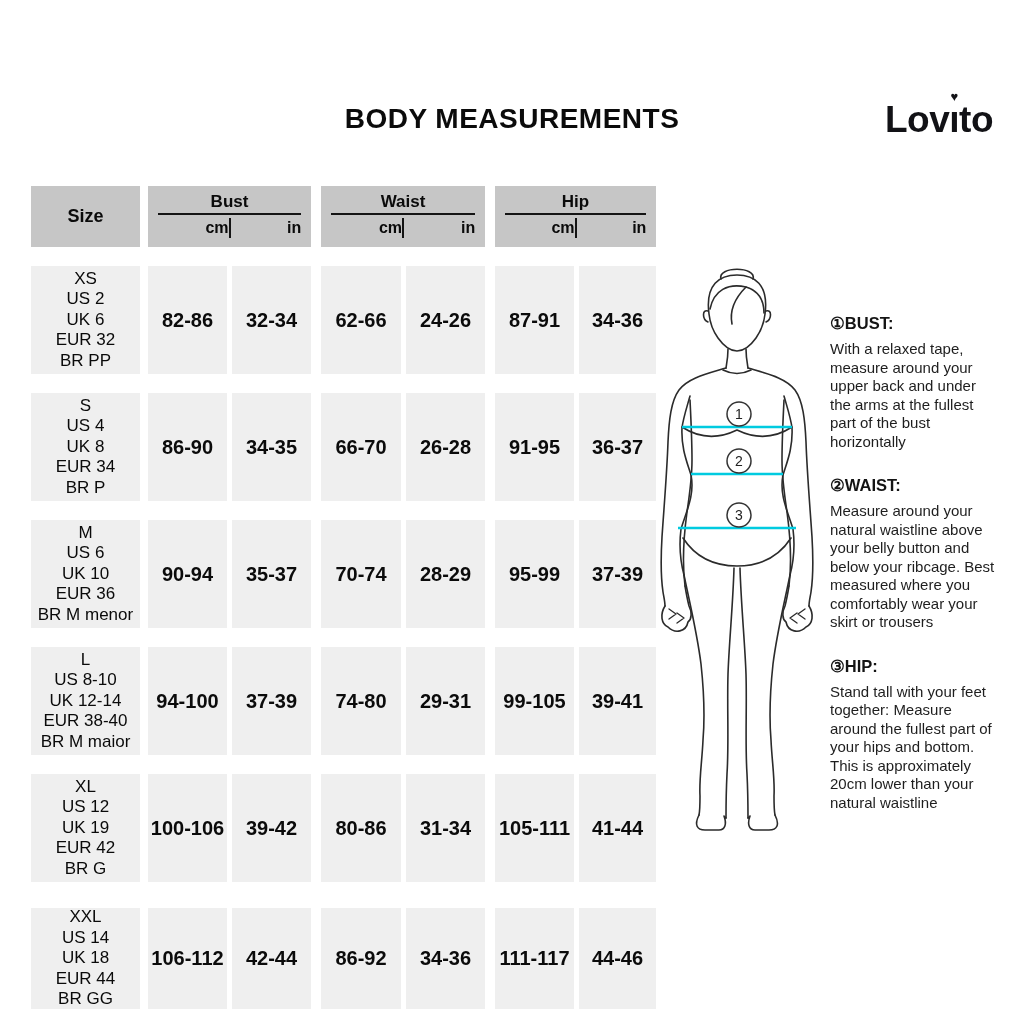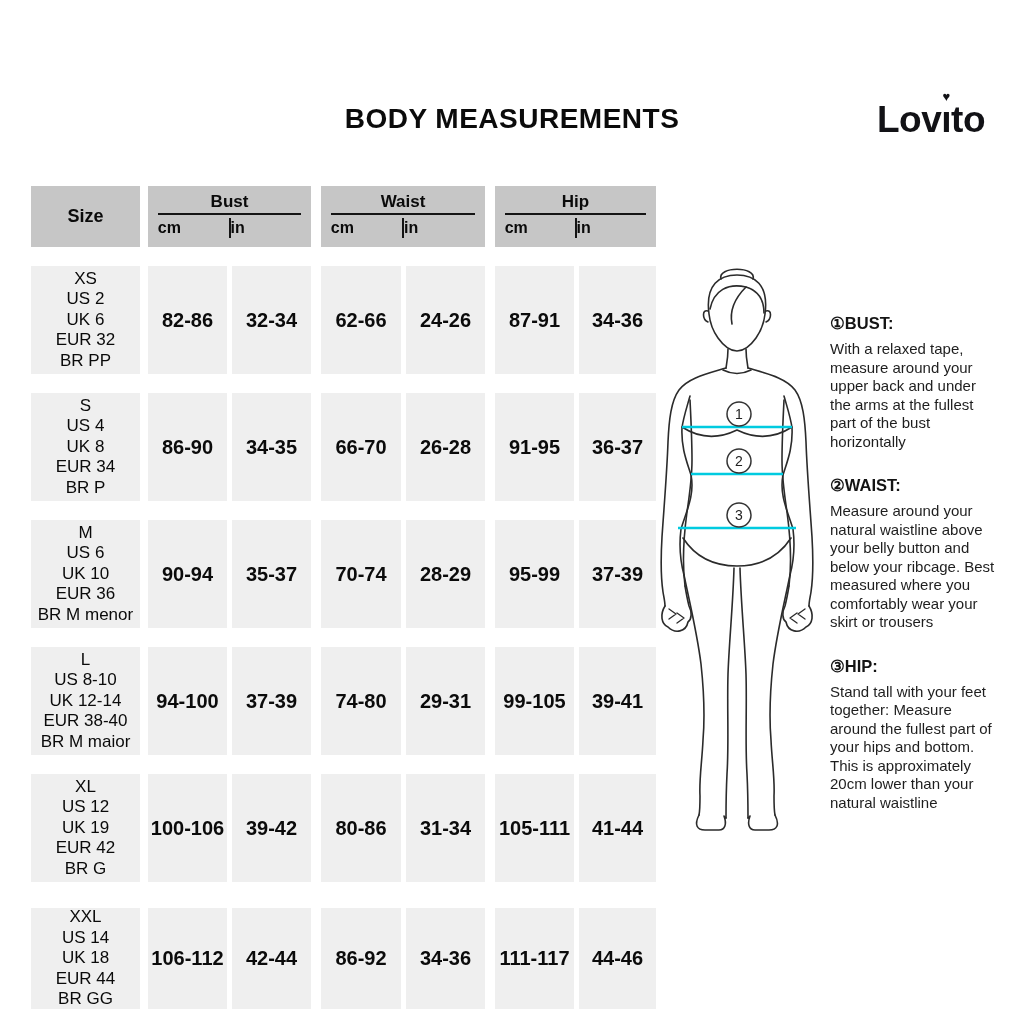--- a/index.html
+++ b/index.html
@@ -6,21 +6,21 @@
   .canvas{
     position:relative;width:1024px;height:1024px;background:#ffffff;
     font-family:"Liberation Sans", sans-serif;color:#0a0a0a;overflow:hidden;
   }
   
   .title{
     position:absolute;top:103px;left:0;width:1024px;text-align:center;
     font-size:28px;font-weight:800;letter-spacing:.5px;color:#0b0b0b;
   }
   .logo{
-    position:absolute;top:99px;right:39px;font-size:37px;font-weight:800;
+    position:absolute;top:99px;right:31px;font-size:37px;font-weight:800;
     letter-spacing:-.5px;color:#121216;
   }
   .logo .i-base{position:relative;display:inline-block;}
   .logo .heart{
     position:absolute;left:50%;top:-9px;transform:translateX(-50%);
     font-size:13px;line-height:13px;color:#121216;
   }
   
   .size-table{
     position:absolute;left:31px;top:186px;display:grid;
@@ -36,21 +36,21 @@
   .hdr-group{
     grid-row:1;display:flex;flex-direction:column;align-items:center;
     padding-top:6px;box-sizing:border-box;
   }
   .hg-bust{grid-column:3/6;}
   .hg-waist{grid-column:7/10;}
   .hg-hip{grid-column:11/14;}
   .g-label{font-size:17px;font-weight:700;line-height:19px;}
   .g-rule{width:88%;height:0;border-bottom:2px solid #141414;margin-top:2px;}
   .g-units{display:flex;width:88%;align-items:center;margin-top:1px;}
-  .g-units .u{flex:1;text-align:left;font-size:16px;font-weight:700;line-height:24px;}
+  .g-units .u{flex:1;text-align:right;font-size:16px;font-weight:700;line-height:24px;}
   .u-div{width:2px;height:20px;background:#141414;}
   .cell{
     background:#efefef;display:flex;align-items:center;justify-content:center;
     font-size:20px;font-weight:700;color:#0b0b0b;
   }
   .size-cell{
     grid-column:1;background:#efefef;display:flex;flex-direction:column;
     align-items:center;justify-content:center;font-size:17px;font-weight:400;line-height:20.5px;
   }
   .col-bcm{grid-column:3;}

